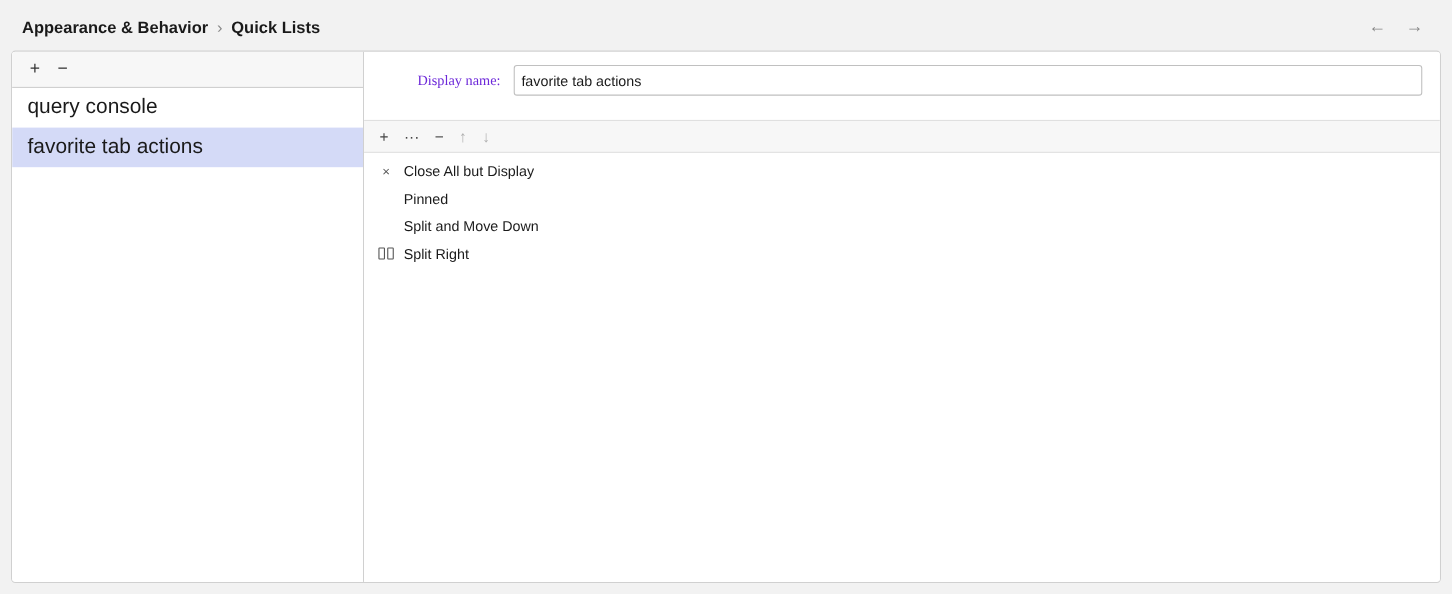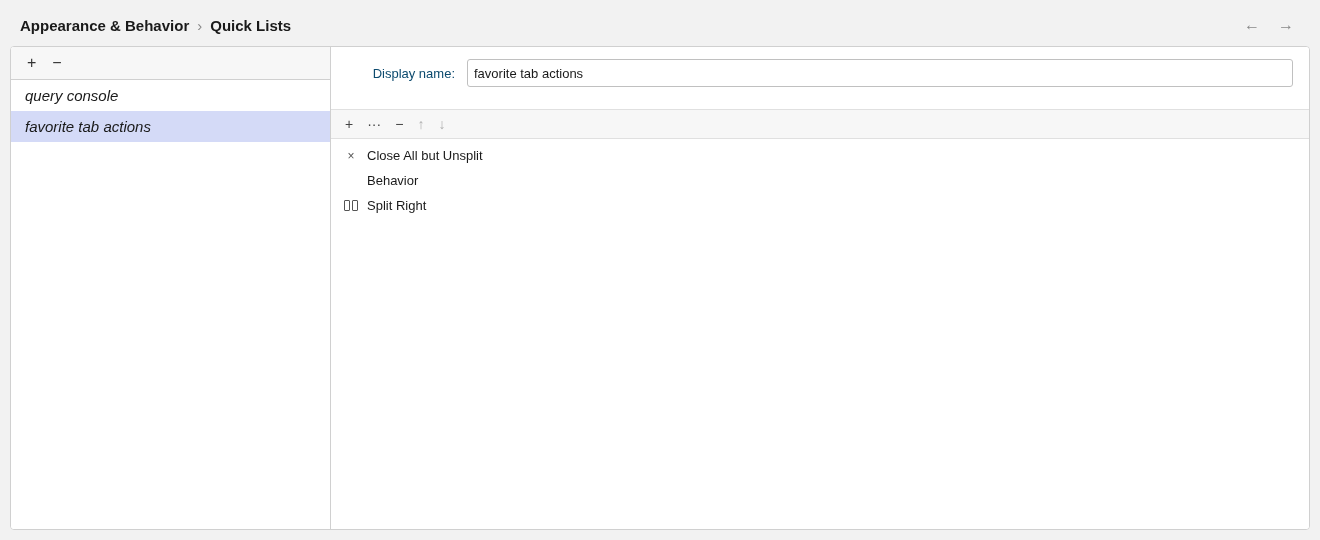--- a/index.html
+++ b/index.html
@@ -104,23 +104,22 @@
     }
 
     .left-list {
       flex: 1;
       overflow-y: auto;
     }
 
     .list-item {
       padding: 7px 14px;
       cursor: pointer;
-      font-size: 15px;
-      color: #1a1a1a;
-      font-style: italic;
+      font-size: 19px;
+      color: #1a1a1a;
     }
 
     .list-item.selected {
       background: #d4daf7;
       color: #1a1a1a;
     }
 
     
     .right-panel {
       flex: 1;
@@ -138,22 +137,23 @@
       display: flex;
       align-items: center;
       margin-bottom: 10px;
     }
 
     .form-label {
       width: 120px;
       text-align: right;
       padding-right: 12px;
       font-size: 13px;
-      color: #0c4a6e;
+      color: #6d28d9;
       flex-shrink: 0;
+      font-family: Liberation Serif, serif;
     }
 
     .form-input {
       flex: 1;
       height: 28px;
       padding: 3px 6px;
       font-size: 13px;
       border: 1px solid #c0c0c0;
       border-radius: 3px;
       outline: none;
@@ -293,28 +293,32 @@
           <button class="actions-toolbar-btn">···</button>
           <button class="actions-toolbar-btn">−</button>
           <button class="actions-toolbar-btn disabled">↑</button>
           <button class="actions-toolbar-btn disabled">↓</button>
         </div>
 
         <div class="actions-list">
 
           <div class="action-item">
             <span class="action-icon" style="color:#555;">×</span>
-            <span>Close All but Unsplit</span>
+            <span>Close All but Display</span>
           </div>
 
           <div class="action-item">
             <span class="action-icon empty"> </span>
-            <span>Behavior</span>
+            <span>Pinned</span>
           </div>
 
+          <div class="action-item">
+            <span class="action-icon empty"> </span>
+            <span>Split and Move Down</span>
+          </div>
 
           <div class="action-item">
             <span class="action-icon">
               <span class="split-right-icon">
                 <span class="sr-left"></span>
                 <span class="sr-right"></span>
               </span>
             </span>
             <span>Split Right</span>
           </div>

